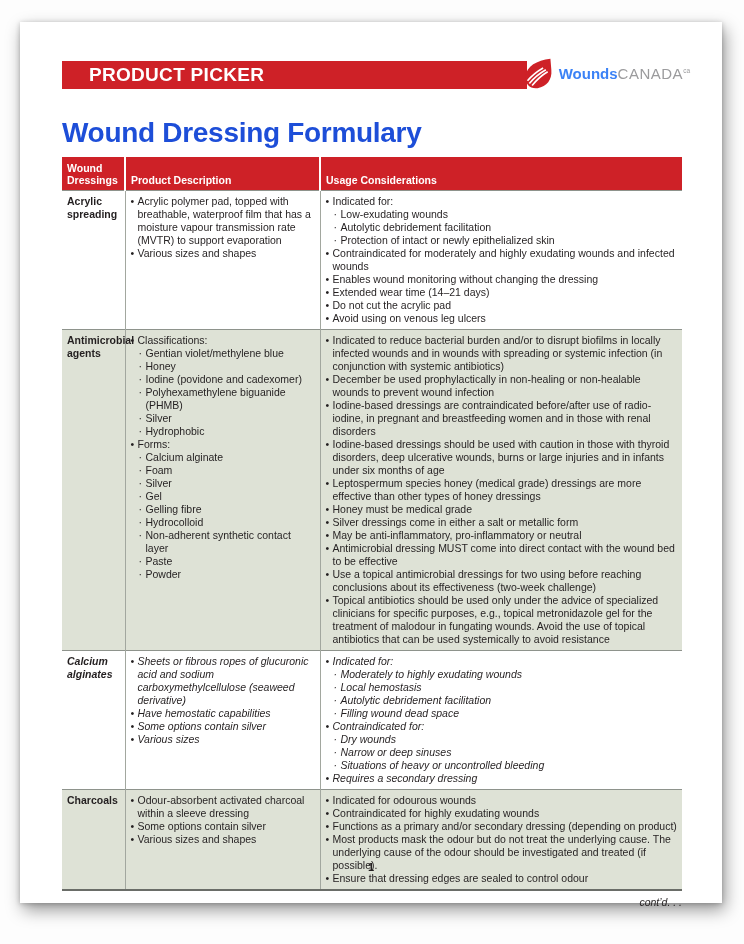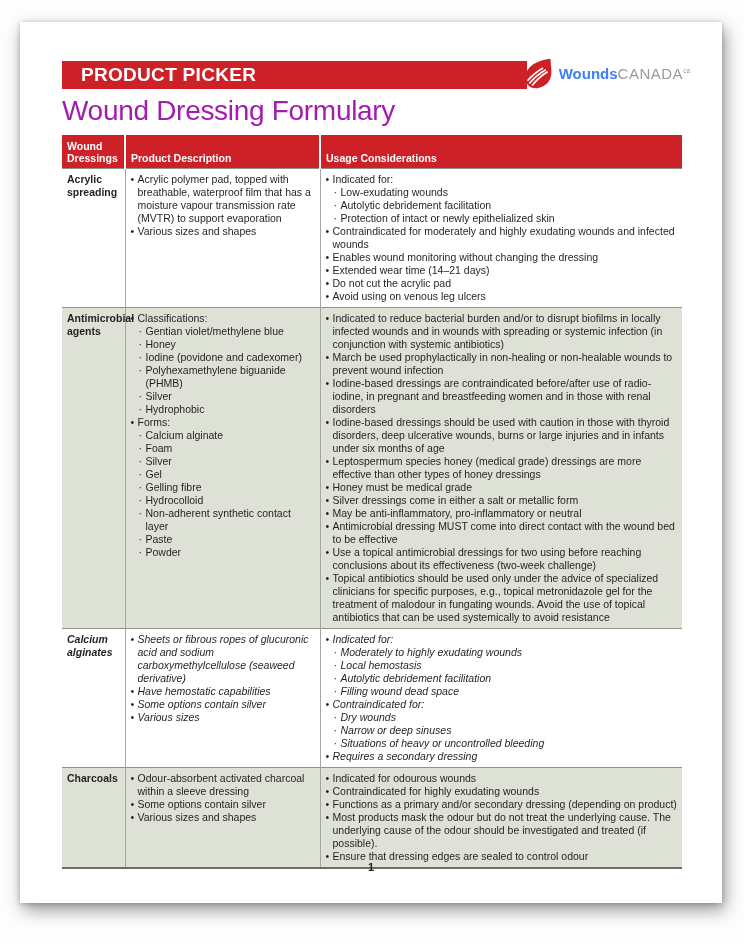--- a/index.html
+++ b/index.html
@@ -14,31 +14,31 @@
     position:absolute;left:20px;top:22px;width:702px;height:881px;
     background:#ffffff;
     box-shadow:3px 7px 16px rgba(0,0,0,0.40), 0 1px 5px rgba(0,0,0,0.22);
   }
   .content{position:absolute;left:42px;top:0;width:620px;}
   .header-row{position:relative;margin-top:39px;height:34px;}
   .banner{
     position:absolute;left:0;top:0;width:465px;height:28px;
     background:var(--red);
     color:#ffffff;font-weight:bold;font-size:19px;letter-spacing:0.3px;
-    line-height:28px;padding-left:19px;box-sizing:border-box;
+    line-height:28px;padding-left:27px;box-sizing:border-box;
   }
   .logo{position:absolute;right:-8px;top:-4px;display:flex;align-items:center;}
   .logo svg{width:33px;height:33px;margin-right:4px;}
   .logo-text{white-space:nowrap;}
   .logo-wounds{font-weight:bold;font-size:15px;color:#3b82f6;}
   .logo-canada{font-size:15px;color:#9b9b9d;letter-spacing:0.5px;}
   .logo-sup{font-size:6.5px;color:#9b9b9d;vertical-align:super;}
   .title{
-    margin:0 0 8px 0;
-    font-size:28px;font-weight:normal;color:#a21caf;letter-spacing:-0.3px;
+    margin:22px 0 8px 0;
+    font-size:28px;font-weight:bold;color:#1d4ed8;letter-spacing:-0.3px;
   }
   table.formulary{border-collapse:collapse;width:620px;table-layout:fixed;}
   col.c1{width:63px;} col.c2{width:195px;} col.c3{width:362px;}
   thead th{
     background:var(--red);color:#ffffff;
     font-size:10.5px;font-weight:bold;text-align:left;vertical-align:bottom;
     height:33px;box-sizing:border-box;padding:3px 5px 4px 5px;
     border-right:2px solid #ffffff;
   }
   thead th:last-child{border-right:none;}
@@ -231,21 +231,21 @@
                   <span class="t">Powder</span>
                 </div>
               </td>
               <td>
                 <div class="item l1">
                   <span class="b">•</span>
                   <span class="t">Indicated to reduce bacterial burden and/or to disrupt biofilms in locally infected wounds and in wounds with spreading or systemic infection (in conjunction with systemic antibiotics)</span>
                 </div>
                 <div class="item l1">
                   <span class="b">•</span>
-                  <span class="t">March be used prophylactically in non-healing or non-healable wounds to prevent wound infection</span>
+                  <span class="t">December be used prophylactically in non-healing or non-healable wounds to prevent wound infection</span>
                 </div>
                 <div class="item l1">
                   <span class="b">•</span>
                   <span class="t">Iodine-based dressings are contraindicated before/after use of radio-iodine, in pregnant and breastfeeding women and in those with renal disorders</span>
                 </div>
                 <div class="item l1">
                   <span class="b">•</span>
                   <span class="t">Iodine-based dressings should be used with caution in those with thyroid disorders, deep ulcerative wounds, burns or large injuries and in infants under six months of age</span>
                 </div>
                 <div class="item l1">
@@ -376,16 +376,17 @@
                 </div>
                 <div class="item l1">
                   <span class="b">•</span>
                   <span class="t">Ensure that dressing edges are sealed to control odour</span>
                 </div>
               </td>
             </tr>
           </tbody>
       </table>
 
+      <div class="contd">cont’d. . .</div>
     </div>
     <div class="page-number">1</div>
   </div>
 </div>
 
 </body></html>

